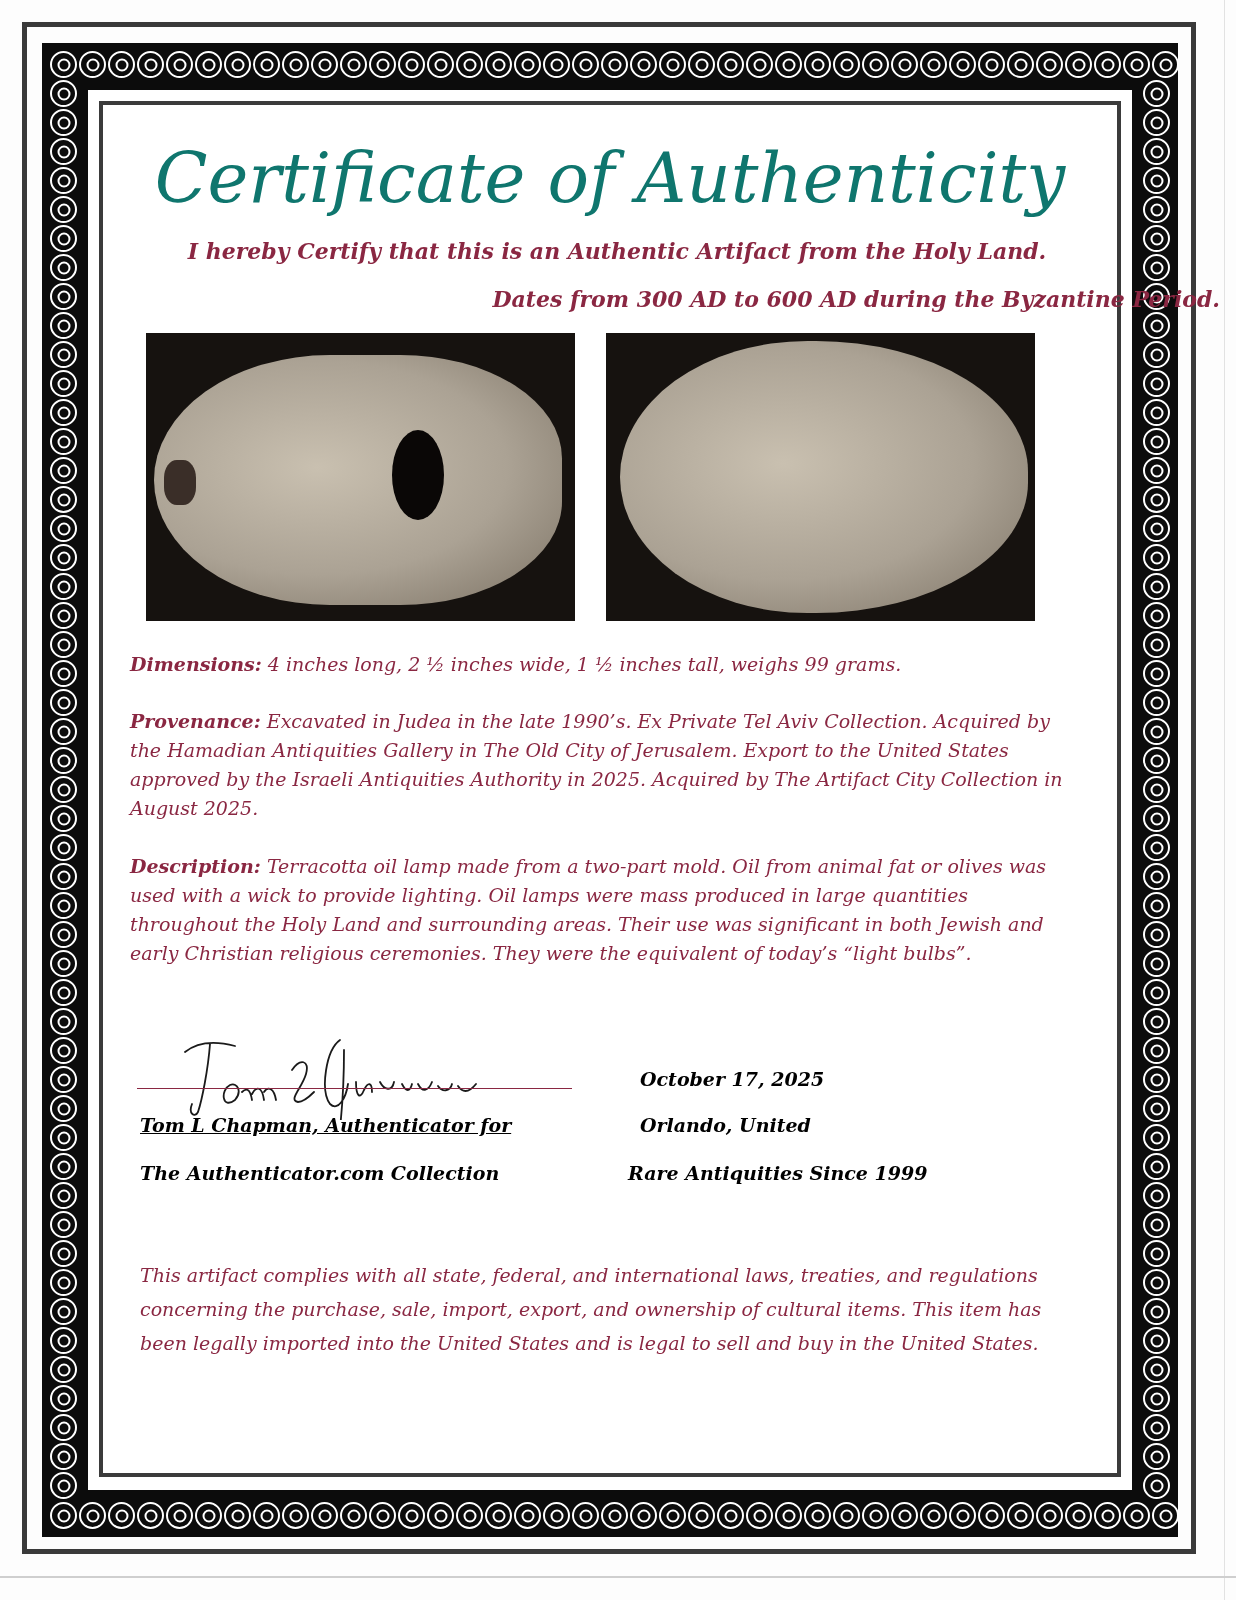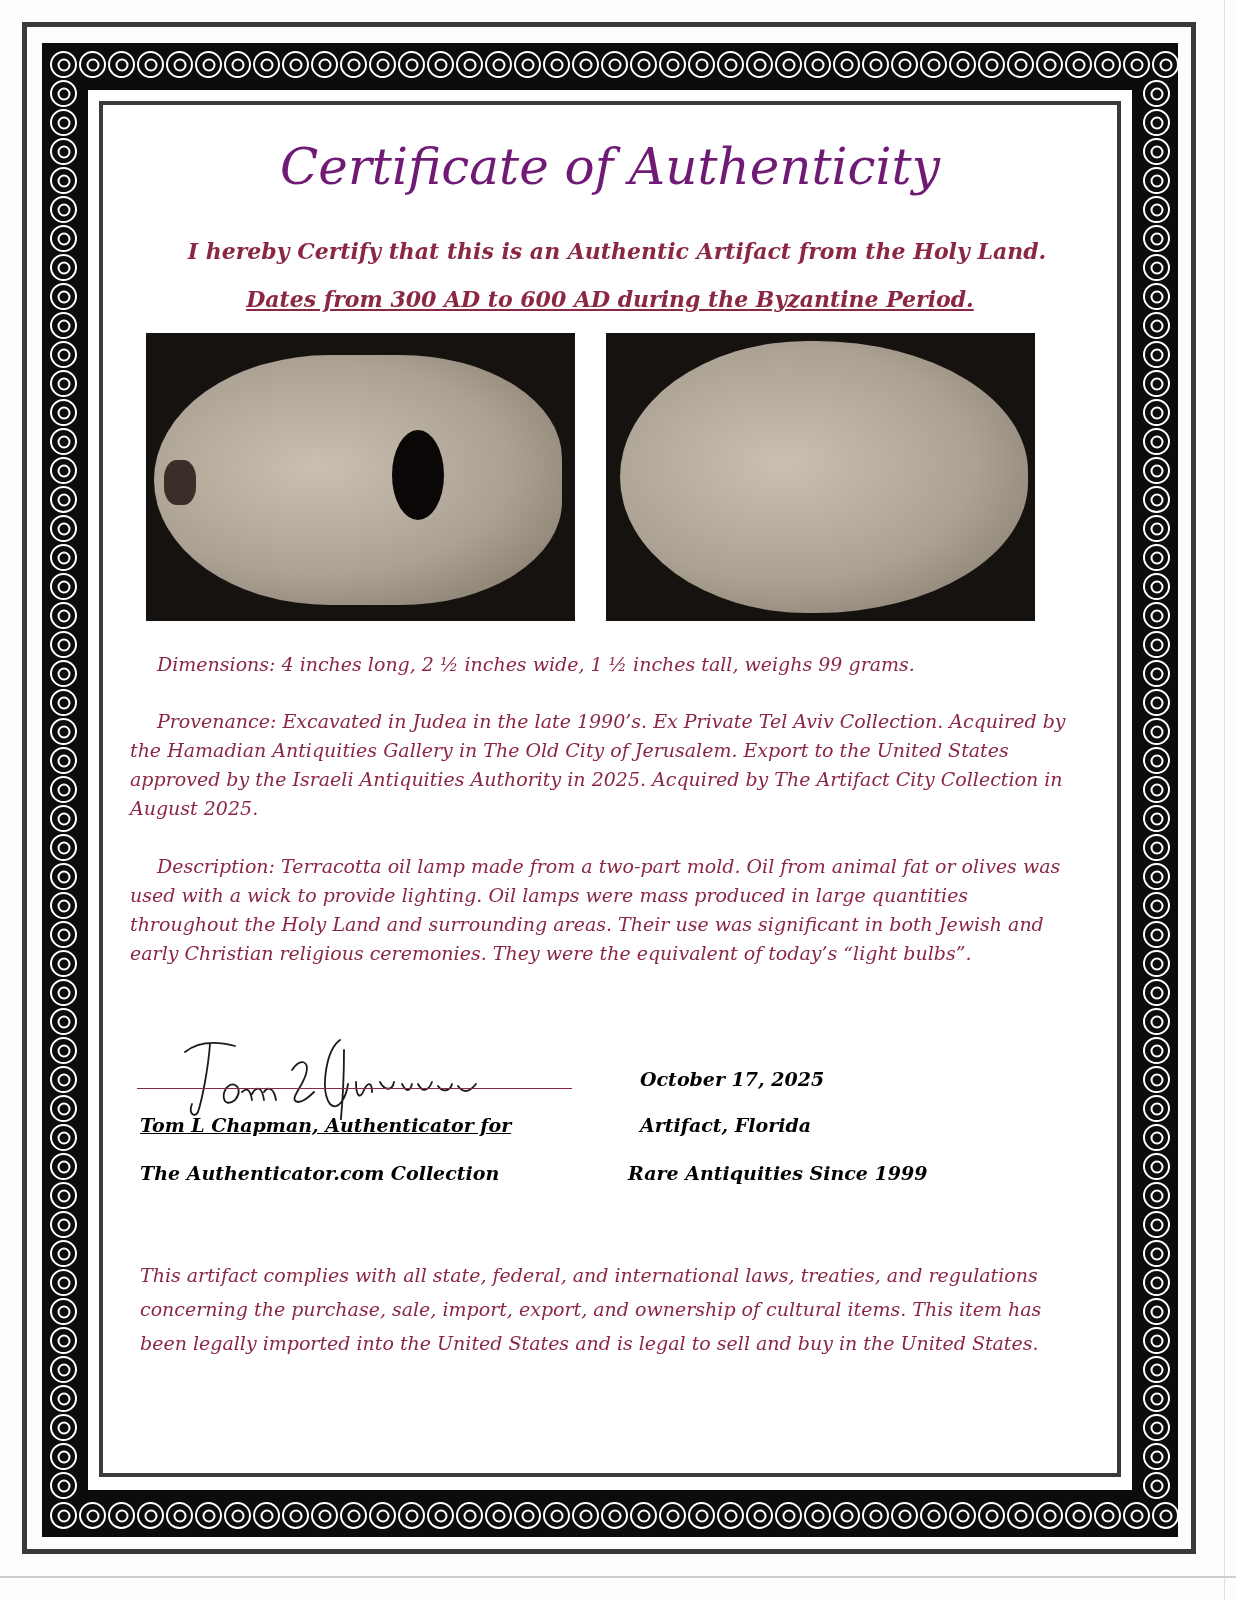--- a/index.html
+++ b/index.html
@@ -29,33 +29,33 @@
       transform:translate(-50%,-50%); border-radius:50%; border:2.5px solid #fff; box-sizing:border-box;
     }
     .white-gap {
       position:absolute; left:88px; top:90px; width:1044px; height:1400px; background:#fff;
     }
     .inner-line {
       position:absolute; left:99px; top:101px; width:1022px; height:1376px;
       border:4px solid #3b3b3b; box-sizing:border-box; background:#fff;
     }
     .text { position:absolute; color:#8a2742; font-family:"DejaVu Serif", serif; font-style:italic; }
-    .title { left:0; width:1220px; top:138px; text-align:center; font-size:50px; color:#701a75; }
+    .title { left:0; width:1220px; top:138px; text-align:center; font-size:69px; color:#0f766e; }
     .sub1 { left:0; width:1220px; top:238px; text-align:center; font-size:22px; font-weight:bold;padding-left:7px; }
-    .sub2 { left:0; width:1220px; top:286px; text-align:center; font-size:22px; font-weight:bold;text-decoration:underline; }
+    .sub2 { left:0; width:1220px; top:286px; text-align:right; font-size:22px; font-weight:bold; }
     .photo { position:absolute; top:333px; height:288px; background:#16120f; overflow:hidden; }
     .photo-front { left:146px; width:429px; }
     .photo-back { left:606px; width:429px; }
     .lamp { position:absolute; background:radial-gradient(ellipse at 40% 45%, #c9c0b0 0%, #aba294 55%, #7b7163 100%); }
     .lamp-front { left:8px; top:22px; width:408px; height:250px; border-radius:50% 46% 46% 50% / 58% 48% 48% 58%; }
     .lamp-back { left:14px; top:8px; width:408px; height:272px; border-radius:46% 52% 52% 46% / 50% 48% 48% 50%; }
     .hole { position:absolute; left:238px; top:75px; width:52px; height:90px; border-radius:50%; background:#0a0706; }
     .nozzle { position:absolute; left:10px; top:105px; width:32px; height:45px; border-radius:40%; background:#3a2e28; }
     .para { position:absolute; left:130px; width:940px; font-size:19px; line-height:29px; color:#8a2742; font-style:italic; font-family:"DejaVu Serif", serif; }
-    .para b { font-weight:normal;margin-left:27px; }
+    .para b { font-weight:bold; }
     .sig-line { position:absolute; left:137px; top:1088px; width:435px; height:1px; background:#8a2742; }
     .signature { position:absolute; left:180px; top:1030px; width:360px; height:90px; }
     .sig-text { position:absolute; font-size:19px; font-weight:bold; font-style:italic; color:#000000; font-family:"DejaVu Serif", serif; }
   </style>
 </head>
 <body>
 
 <div class="scan-edge-right"></div>
 <div class="scan-edge-bottom"></div>
 
@@ -278,16 +278,16 @@
 
 <svg class="signature" viewBox="0 0 360 90">
   <path d="M5,22 C20,10 40,12 55,16 M30,14 C28,40 22,70 18,82 C15,88 8,84 12,74 M50,55 C40,60 42,80 55,70 C62,62 58,52 50,55 M62,62 C66,58 70,58 72,70 M72,64 C76,56 82,56 84,70 M84,62 C88,56 94,58 96,70 M112,40 C120,28 130,30 126,44 C122,58 108,70 118,72 C124,72 130,66 134,62 M160,10 C146,20 140,60 150,74 C158,82 166,68 168,54 M164,20 C164,50 162,80 160,98 M176,52 C176,66 180,70 184,60 C188,52 192,52 192,62 M200,52 C204,60 212,62 214,52 M222,54 C226,62 230,62 232,54 M238,54 C242,62 248,62 252,52 M258,56 C262,62 270,62 272,54 M278,56 C282,62 288,64 296,54" fill="none" stroke="#1a1a1a" stroke-width="1.8" stroke-linecap="round"></path>
 </svg>
 <div class="sig-line"></div>
 
 <div class="sig-text" style="left:140px; top:1114px;text-decoration:underline;">Tom L Chapman, Authenticator for</div>
 <div class="sig-text" style="left:140px; top:1162px;">The Authenticator.com Collection</div>
 
 <div class="sig-text" style="left:640px; top:1068px;">October 17, 2025</div>
-<div class="sig-text" style="left:640px; top:1114px;">Artifact, Florida</div>
+<div class="sig-text" style="left:640px; top:1114px;">Orlando, United</div>
 <div class="sig-text" style="left:628px; top:1162px;">Rare Antiquities Since 1999</div>
 
 <div class="para" style="top:1258px; left:140px; width:940px; font-size:19px; line-height:34px;">This artifact complies with all state, federal, and international laws, treaties, and regulations concerning the purchase, sale, import, export, and ownership of cultural items. This item has been legally imported into the United States and is legal to sell and buy in the United States.</div>
 
 </body></html>

